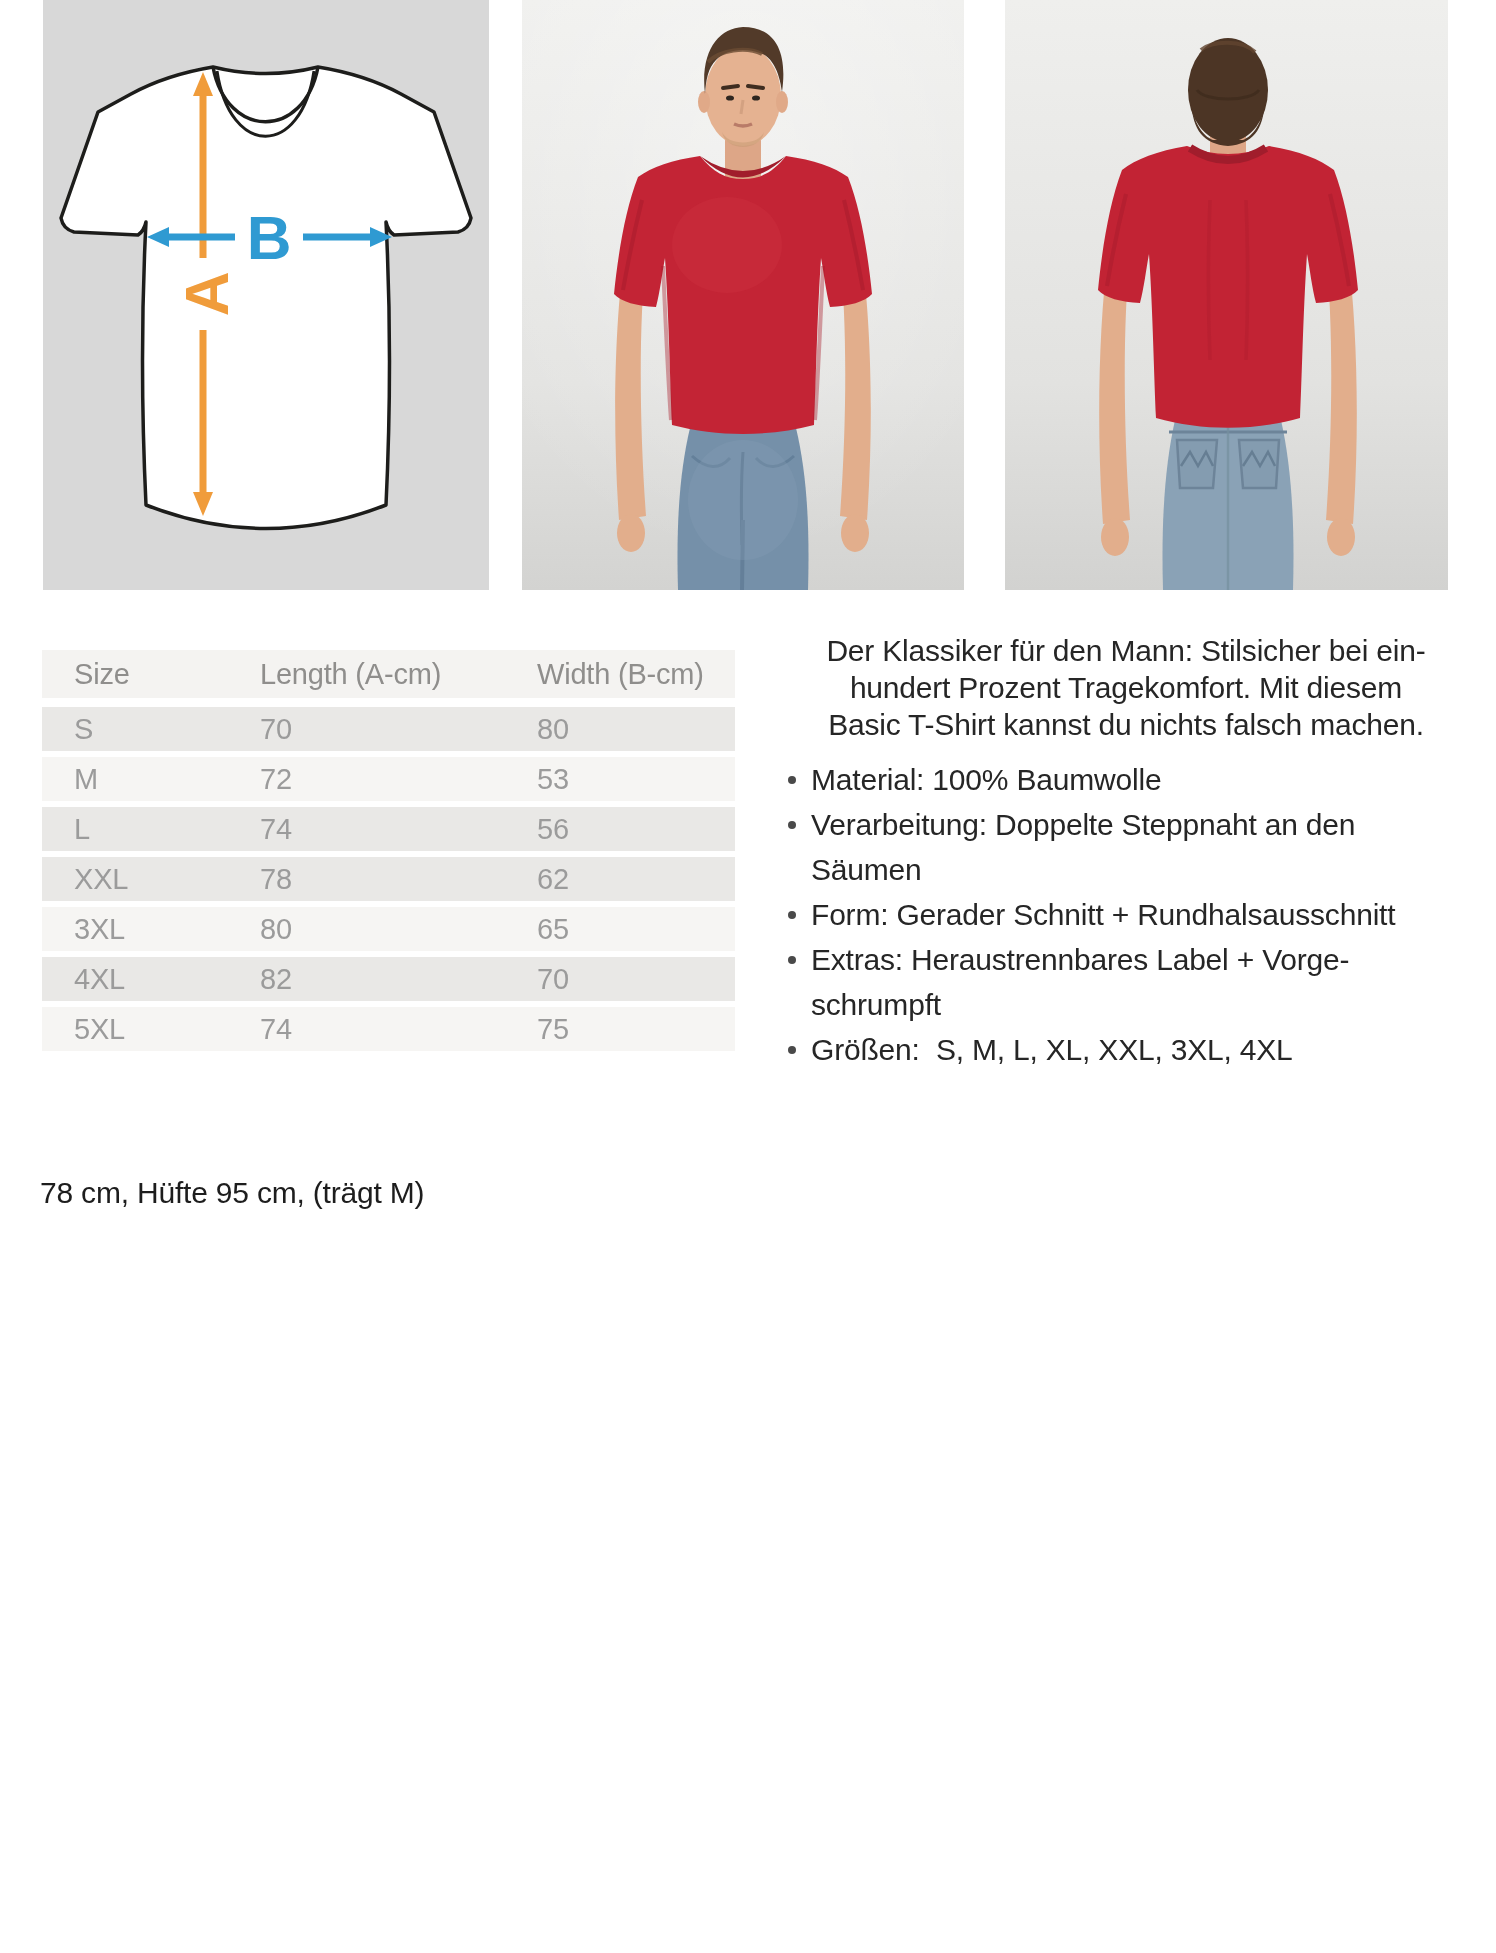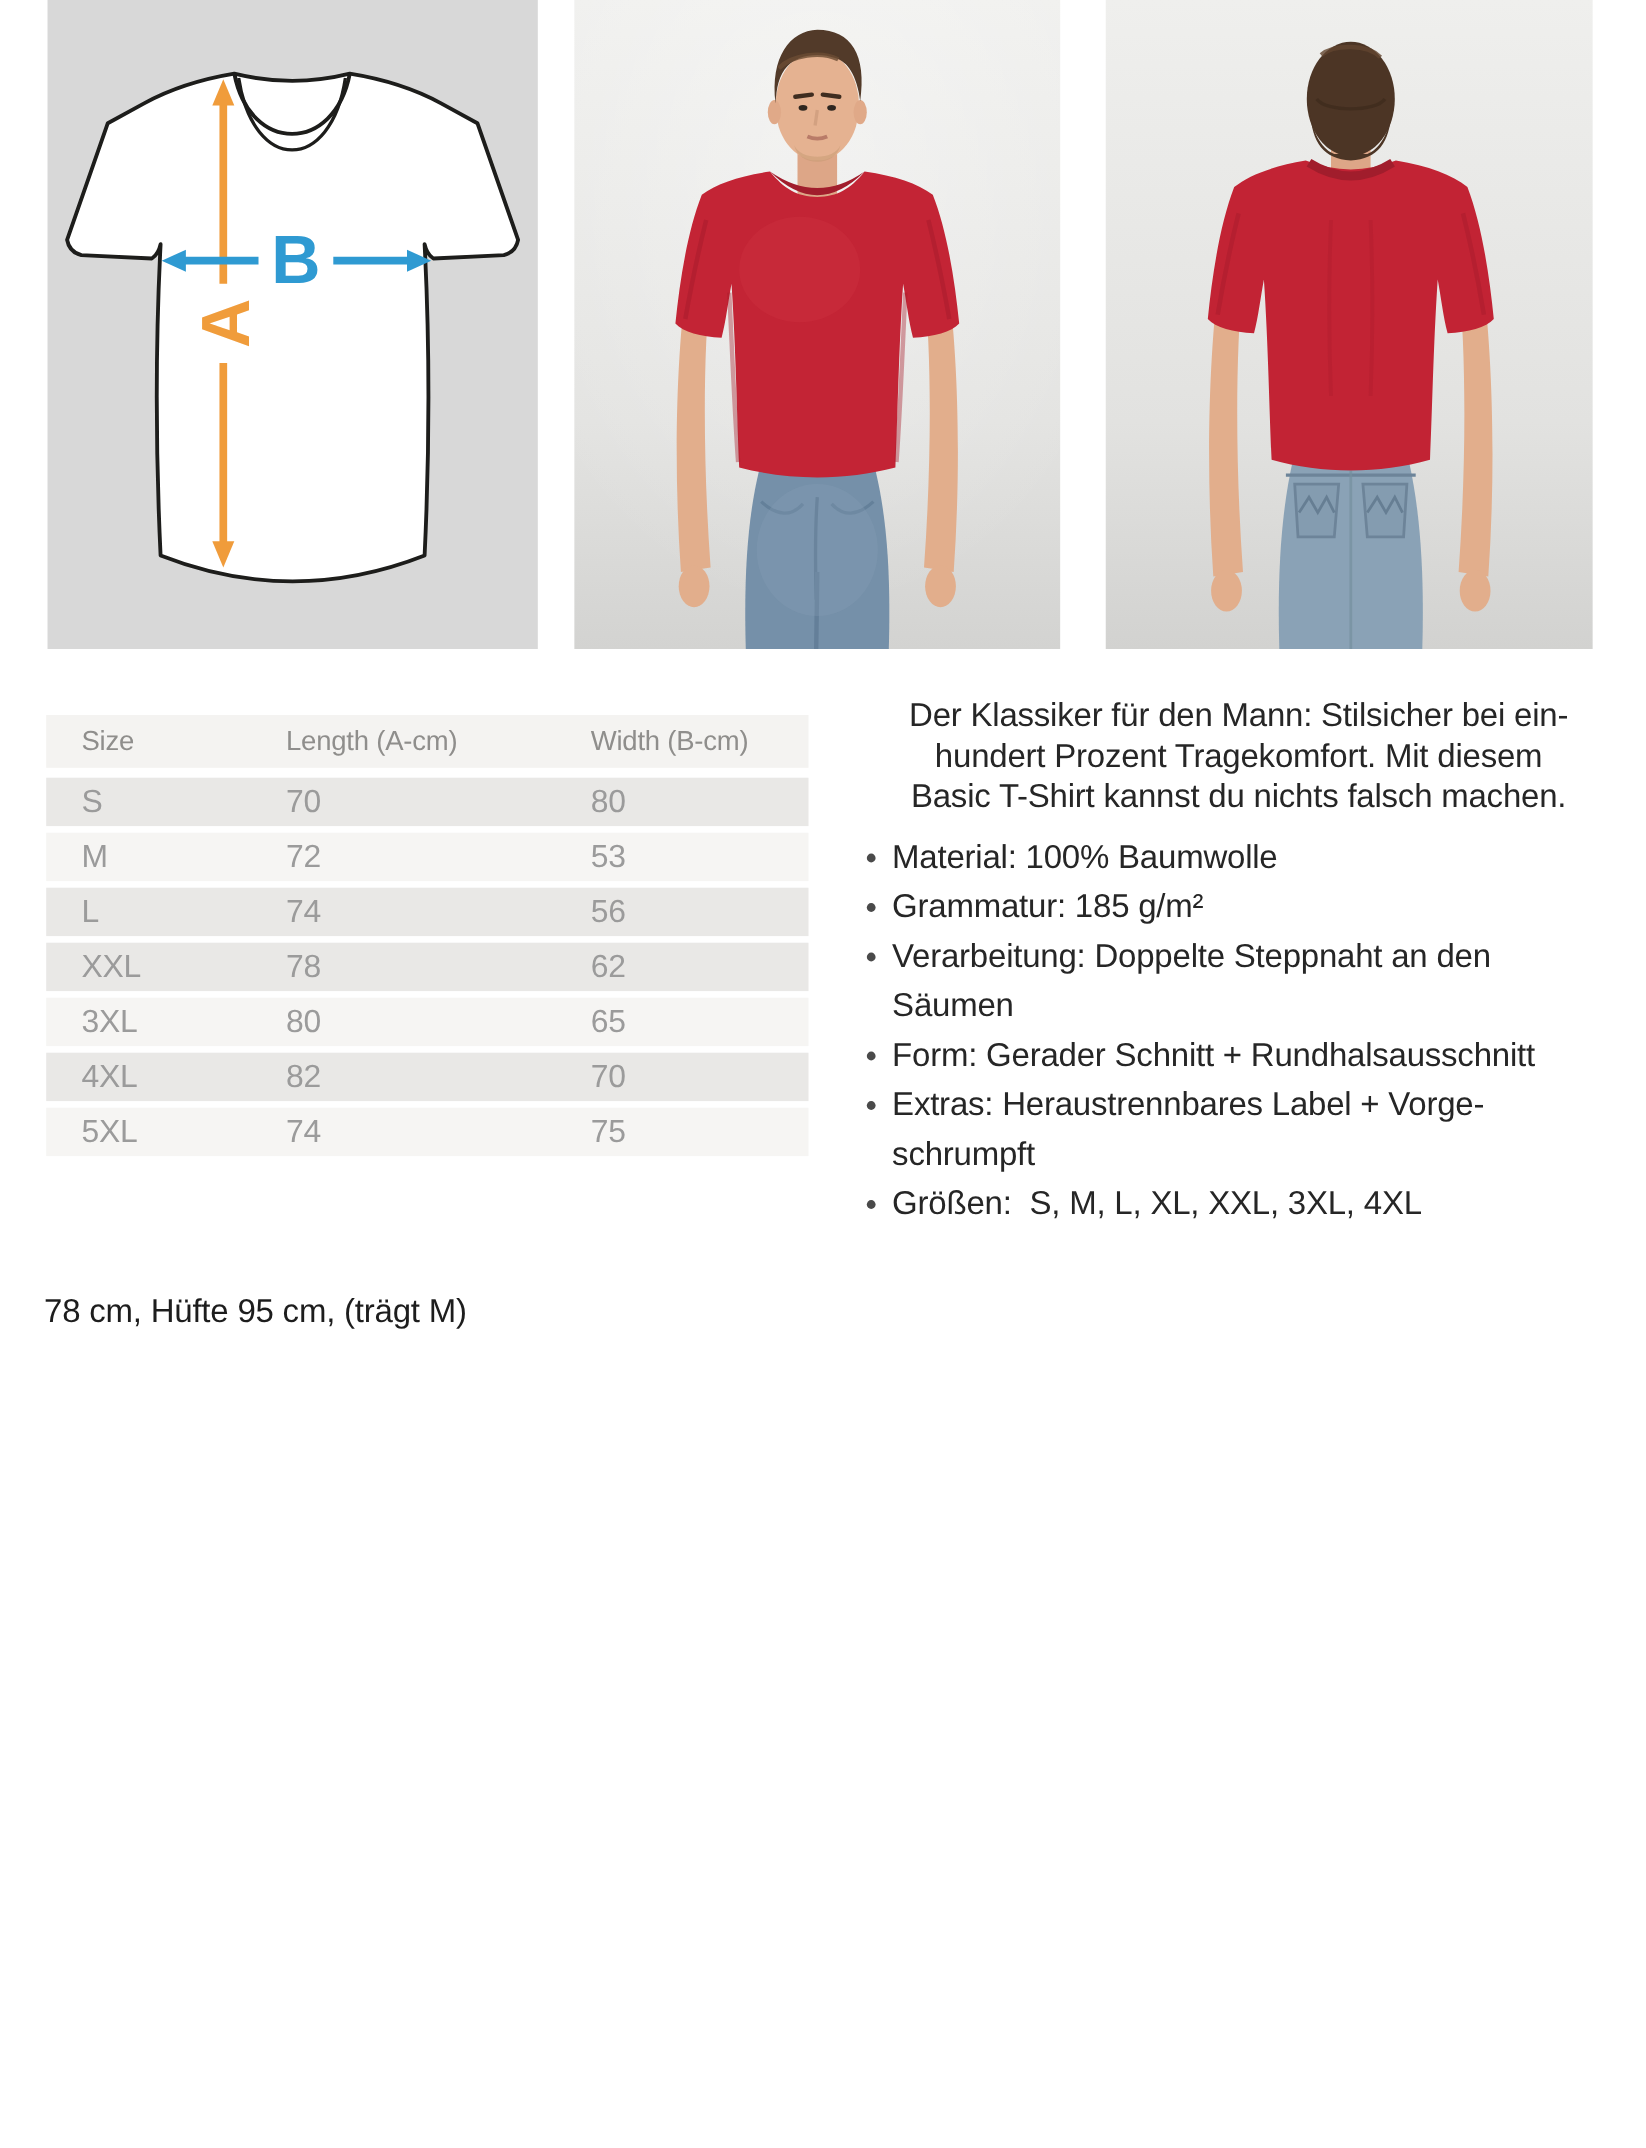--- a/index.html
+++ b/index.html
@@ -10,21 +10,21 @@
   .img-box{position:absolute;top:0;height:590px;}
   #diagram-box{left:43px;width:446px;}
   #front-box{left:522px;width:442px;}
   #back-box{left:1005px;width:443px;}
   .img-box svg{display:block;}
 
   
   .size-table{position:absolute;left:42px;top:650px;width:693px;}
   .trow{display:grid;grid-template-columns:186px 277px 1fr;align-items:center;
         padding-left:32px;height:44px;margin-bottom:6px;font-size:29px;color:#9b9b9b;}
-  .trow.thead{height:48px;margin-bottom:9px;background:#f4f3f1;color:#8f8e8c;font-size:25px;}
+  .trow.thead{height:48px;margin-bottom:9px;background:#f4f3f1;color:#8f8e8c;font-size:29px;}
   .trow.dark{background:#e9e8e6;}
   .trow.light{background:#f6f5f3;}
   .tcell{white-space:pre;}
 
   
   .description{position:absolute;left:781px;top:632px;width:690px;color:#262626;}
   .intro{font-size:30px;line-height:37px;text-align:center;}
   .intro span{display:block;white-space:pre;}
   .bullets{margin-top:14px;}
   .bullet{position:relative;padding-left:30px;}
@@ -252,24 +252,20 @@
       <span>hundert Prozent Tragekomfort. Mit diesem</span>
       <span>Basic T-Shirt kannst du nichts falsch machen.</span>
     </div>
     <div class="bullets">
       <div class="bullet">
         <span class="dot"></span>
         <span class="bl">Material: 100% Baumwolle</span>
       </div>
       <div class="bullet">
         <span class="dot"></span>
-        <span class="bl">Grammatur: 185 g/m²</span>
-      </div>
-      <div class="bullet">
-        <span class="dot"></span>
         <span class="bl">Verarbeitung: Doppelte Steppnaht an den</span>
         <span class="bl">Säumen</span>
       </div>
       <div class="bullet">
         <span class="dot"></span>
         <span class="bl">Form: Gerader Schnitt + Rundhalsausschnitt</span>
       </div>
       <div class="bullet">
         <span class="dot"></span>
         <span class="bl">Extras: Heraustrennbares Label + Vorge-</span>

